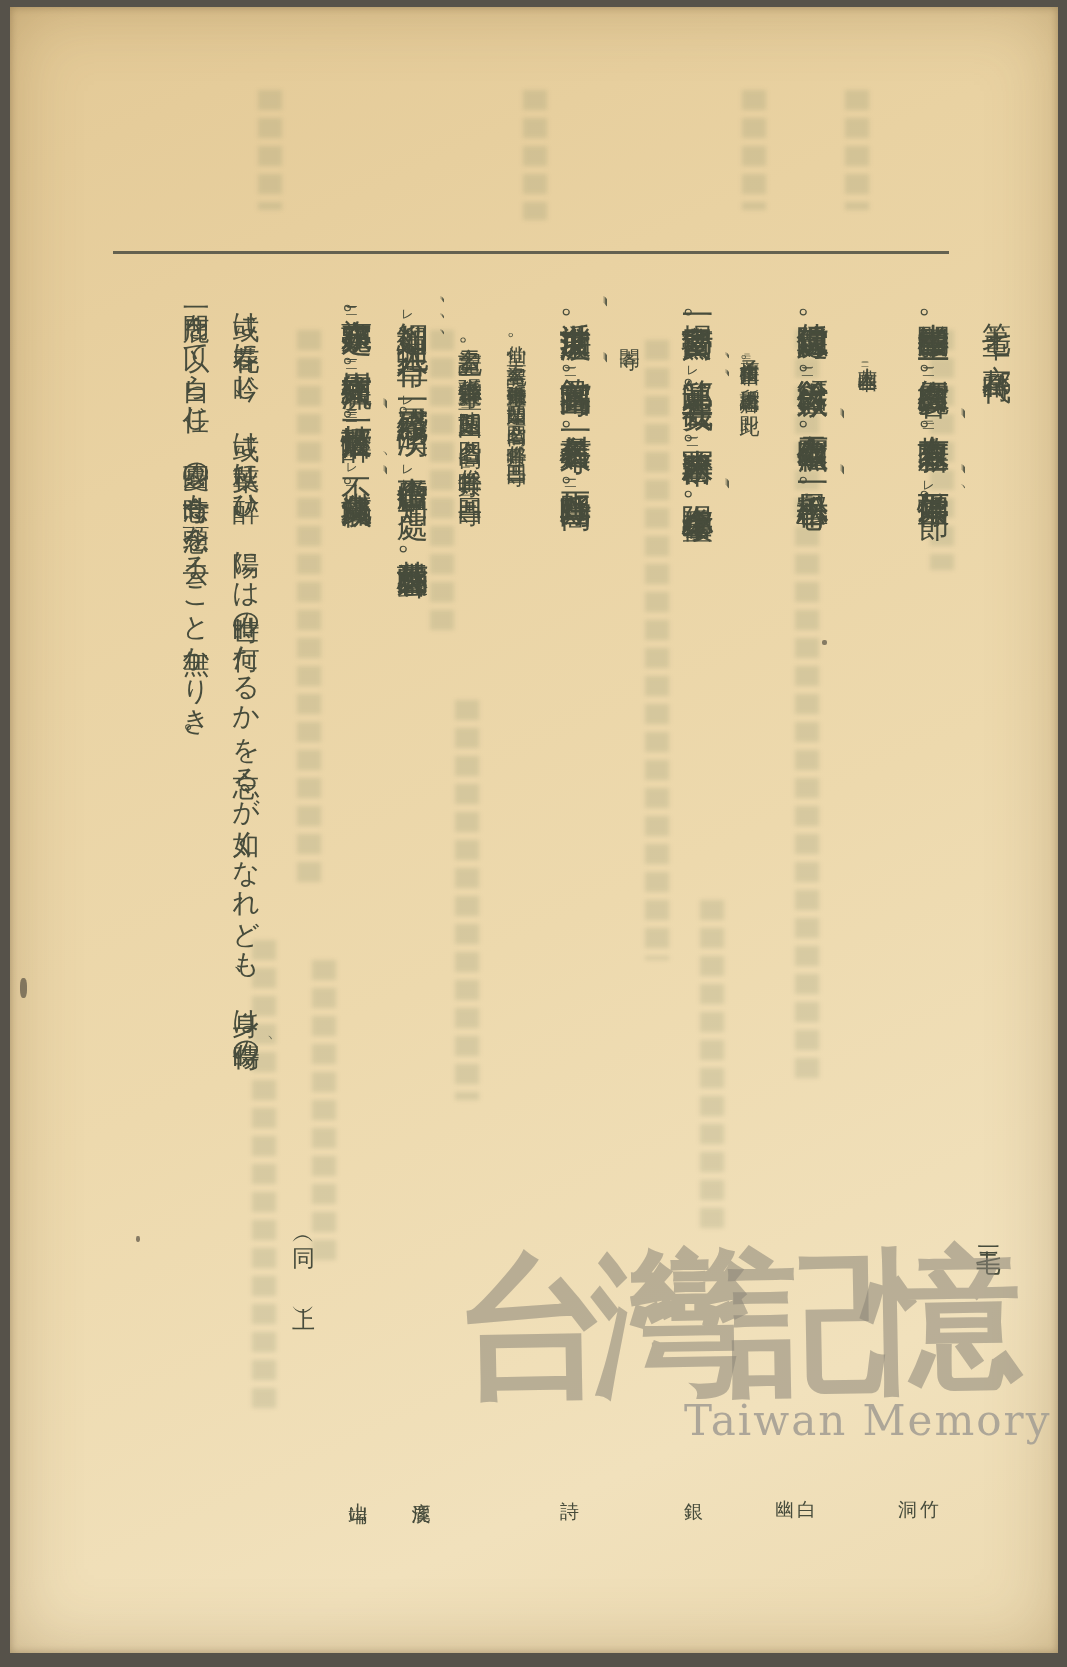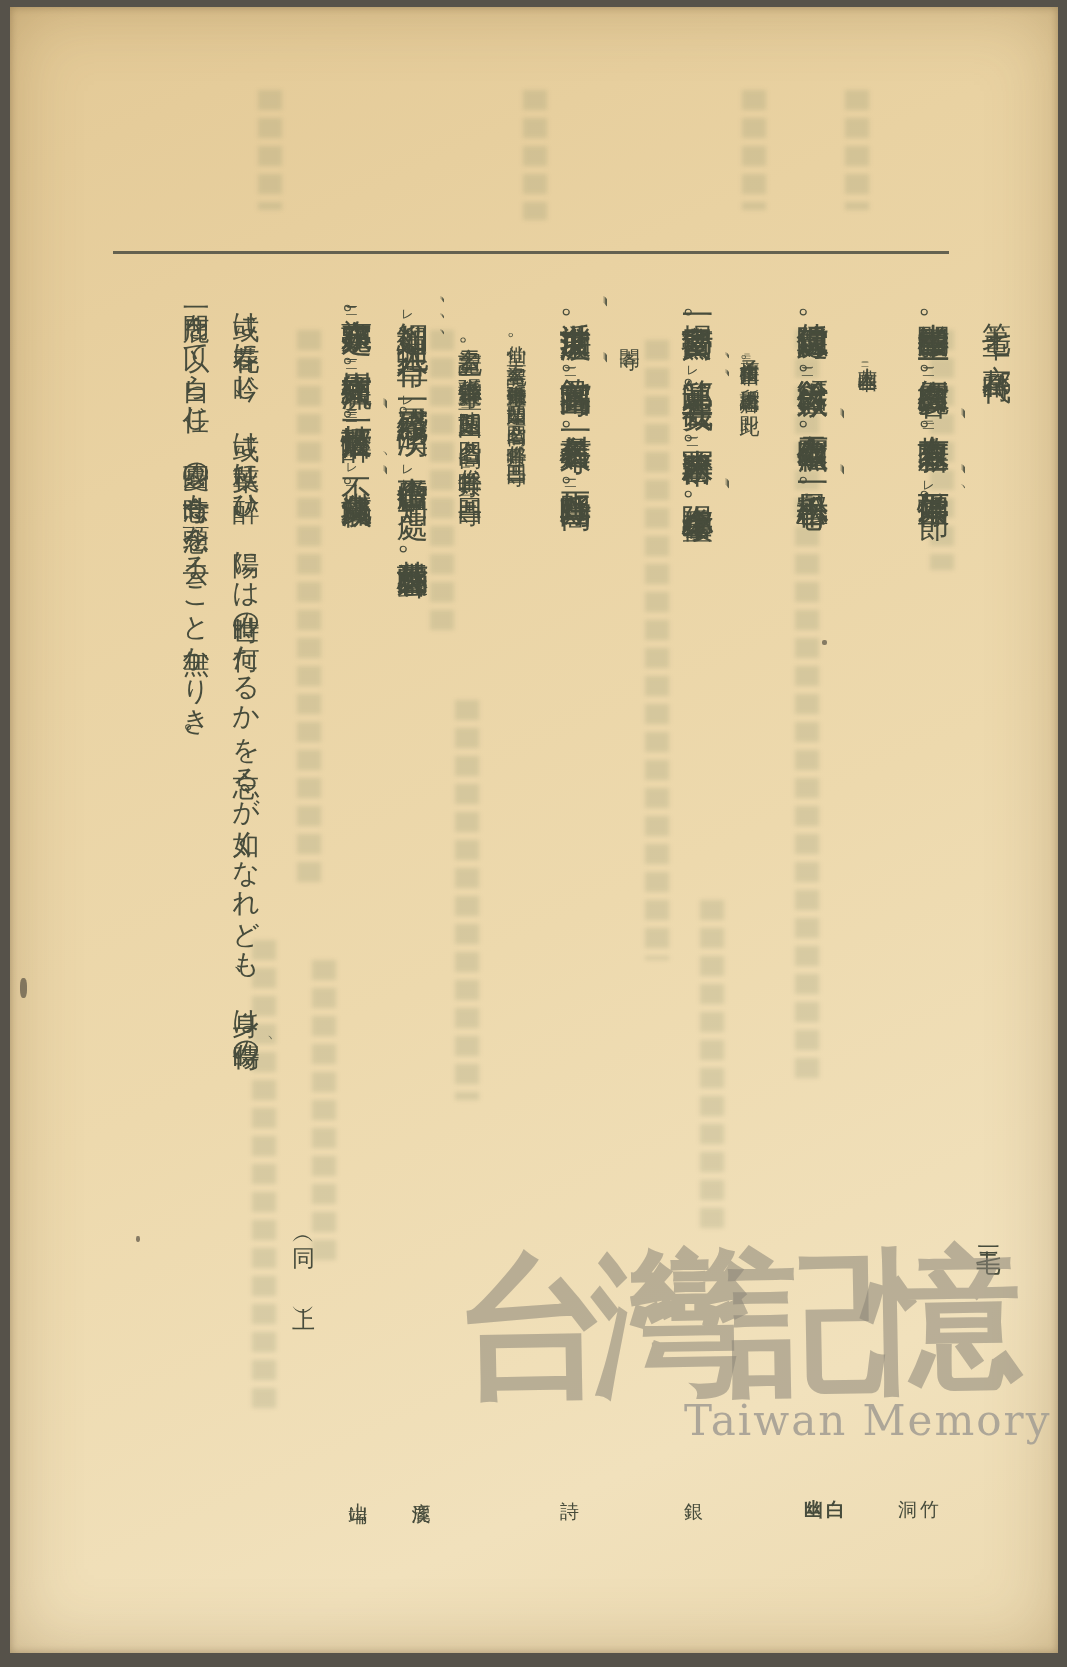--- a/index.html
+++ b/index.html
@@ -32,21 +32,21 @@
 
 <div id="scan">
   <div id="paper"></div>
   <div id="toprule"></div>
   <div id="columns">
       <div class="vcol header" style="left: 982px; top: 300px; font-size: 29px; letter-spacing: 4px;"><span class="t">第七章</span><span class="vgap" style="height: 30px;"></span><span class="t">京都時代</span></div>
       <div class="vcol poem" style="left: 915px; top: 298px; font-size: 32px; letter-spacing: 1px;"><span class="t">半山樓閣影重重。</span><span class="vgap" style="height: 16px;"></span><span class="t">紅樹白雲多</span><span class="k">二</span><span class="t">麗容</span><span class="k">一</span><span class="t">。</span><span class="vgap" style="height: 16px;"></span><span class="t em">中有</span><span class="k">二</span><span class="t em">故人新墓在</span><span class="k">一</span><span class="t">。</span><span class="vgap" style="height: 16px;"></span><span class="t em">眞如堂下悵停</span><span class="k">レ</span><span class="t em">節</span><span class="t">。</span></div>
       <div class="sig-h" style="left: 898px; top: 1497px;">洞竹</div>
       <div class="vcol note" style="left: 858px; top: 352px; font-size: 20px; letter-spacing: 1px;"><span class="t">山人墓在</span><span class="k">二</span><span class="t">山中</span><span class="k">一</span></div>
       <div class="vcol poem" style="left: 794px; top: 298px; font-size: 32px; letter-spacing: 1px;"><span class="t">仙隱遺踪何處尋。</span><span class="vgap" style="height: 16px;"></span><span class="t">谽谺行盡入</span><span class="k">二</span><span class="t">嵚岑</span><span class="k">一</span><span class="t">。</span><span class="vgap" style="height: 16px;"></span><span class="t em">白雲幽石依然在</span><span class="t">。</span><span class="vgap" style="height: 16px;"></span><span class="t em">一壑松風千古心</span><span class="t">。</span></div>
-      <div class="sig-h" style="left: 804px; top: 1497px; font-weight: bold;">幽白</div>
+      <div class="sig-h" style="left: 775px; top: 1497px;">幽白</div>
       <div class="vcol note" style="left: 740px; top: 344px; font-size: 20px; letter-spacing: 1px;"><span class="t">子舊棲在</span><span class="k">二</span><span class="t">白川山中</span><span class="k">一</span><span class="t">。所謂松風窟者、即此。</span></div>
       <div class="vcol poem" style="left: 679px; top: 298px; font-size: 32px; letter-spacing: 1px;"><span class="t">一場富貴夢驚回。</span><span class="vgap" style="height: 16px;"></span><span class="t em">第邸連</span><span class="k">レ</span><span class="t em">雲安在哉</span><span class="t">。</span><span class="vgap" style="height: 16px;"></span><span class="t">大李將軍留</span><span class="k">二</span><span class="t">粉本</span><span class="k">一</span><span class="t">。</span><span class="vgap" style="height: 16px;"></span><span class="t em">夕陽金碧小樓臺</span><span class="t">。</span></div>
       <div class="sig-h" style="left: 684px; top: 1499px;">銀</div>
       <div class="vcol note" style="left: 620px; top: 333px; font-size: 20px; letter-spacing: 1px;"><span class="t">閣寺</span></div>
       <div class="vcol poem" style="left: 557px; top: 298px; font-size: 32px; letter-spacing: 1px;"><span class="t em">浮世功名東逝波</span><span class="t">。</span><span class="vgap" style="height: 16px;"></span><span class="t em">欽君高蹈寄</span><span class="k">二</span><span class="t em">山阿</span><span class="k">一</span><span class="t">。</span><span class="vgap" style="height: 16px;"></span><span class="t">村名舊是一乘寺。</span><span class="vgap" style="height: 16px;"></span><span class="t">正好呼爲</span><span class="k">二</span><span class="t">凹凸窩</span><span class="k">一</span><span class="t">。</span></div>
       <div class="sig-h" style="left: 560px; top: 1499px;">詩</div>
       <div class="vcol note" style="left: 507px; top: 330px; font-size: 20px; letter-spacing: 0px;"><span class="t">仙堂。名畫記云。僧張繇畫</span><span class="k">二</span><span class="t">一乘寺壁</span><span class="k">一</span><span class="t">。遠望如</span><span class="k">二</span><span class="t">凸凹</span><span class="k">一</span><span class="t">。名</span><span class="k">二</span><span class="t">凹凸窩</span><span class="k">一</span><span class="t">。俗呼</span><span class="k">二</span><span class="t">其寺</span><span class="k">一</span><span class="t">。曰</span><span class="k">三</span><span class="t">凹凸寺</span><span class="k">一</span><span class="t">。</span></div>
       <div class="vcol note" style="left: 458px; top: 330px; font-size: 24px; letter-spacing: 1px;"><span class="t">名畫記云。僧張繇畫</span><span class="k">二</span><span class="t">一乘寺壁</span><span class="k">一</span><span class="t">。遠望如</span><span class="k">二</span><span class="t">凹凸</span><span class="k">一</span><span class="t">。名</span><span class="k">二</span><span class="t">凹凸窩</span><span class="k">一</span><span class="t">。俗呼</span><span class="k">三</span><span class="t">其寺</span><span class="k">一</span><span class="t">。曰</span><span class="k">三</span><span class="t">凹凸寺</span><span class="k">一</span><span class="t">。</span></div>
       <div class="vcol poem" style="left: 394px; top: 298px; font-size: 32px; letter-spacing: 1px;"><span class="t em">細遛如</span><span class="k">レ</span><span class="t em">虵入</span><span class="k">レ</span><span class="t em">草行</span><span class="t">。</span><span class="vgap" style="height: 16px;"></span><span class="t">殘霞一綫界</span><span class="k">レ</span><span class="t">溪明。</span><span class="vgap" style="height: 16px;"></span><span class="t">山僧廬舍不</span><span class="k">レ</span><span class="t">知</span><span class="k">レ</span><span class="t">處。</span><span class="vgap" style="height: 16px;"></span><span class="t">黃葉滿林幽磬聲。</span></div>
       <div class="sig-v" style="left: 409px; top: 1487px;">鹿溪</div>

